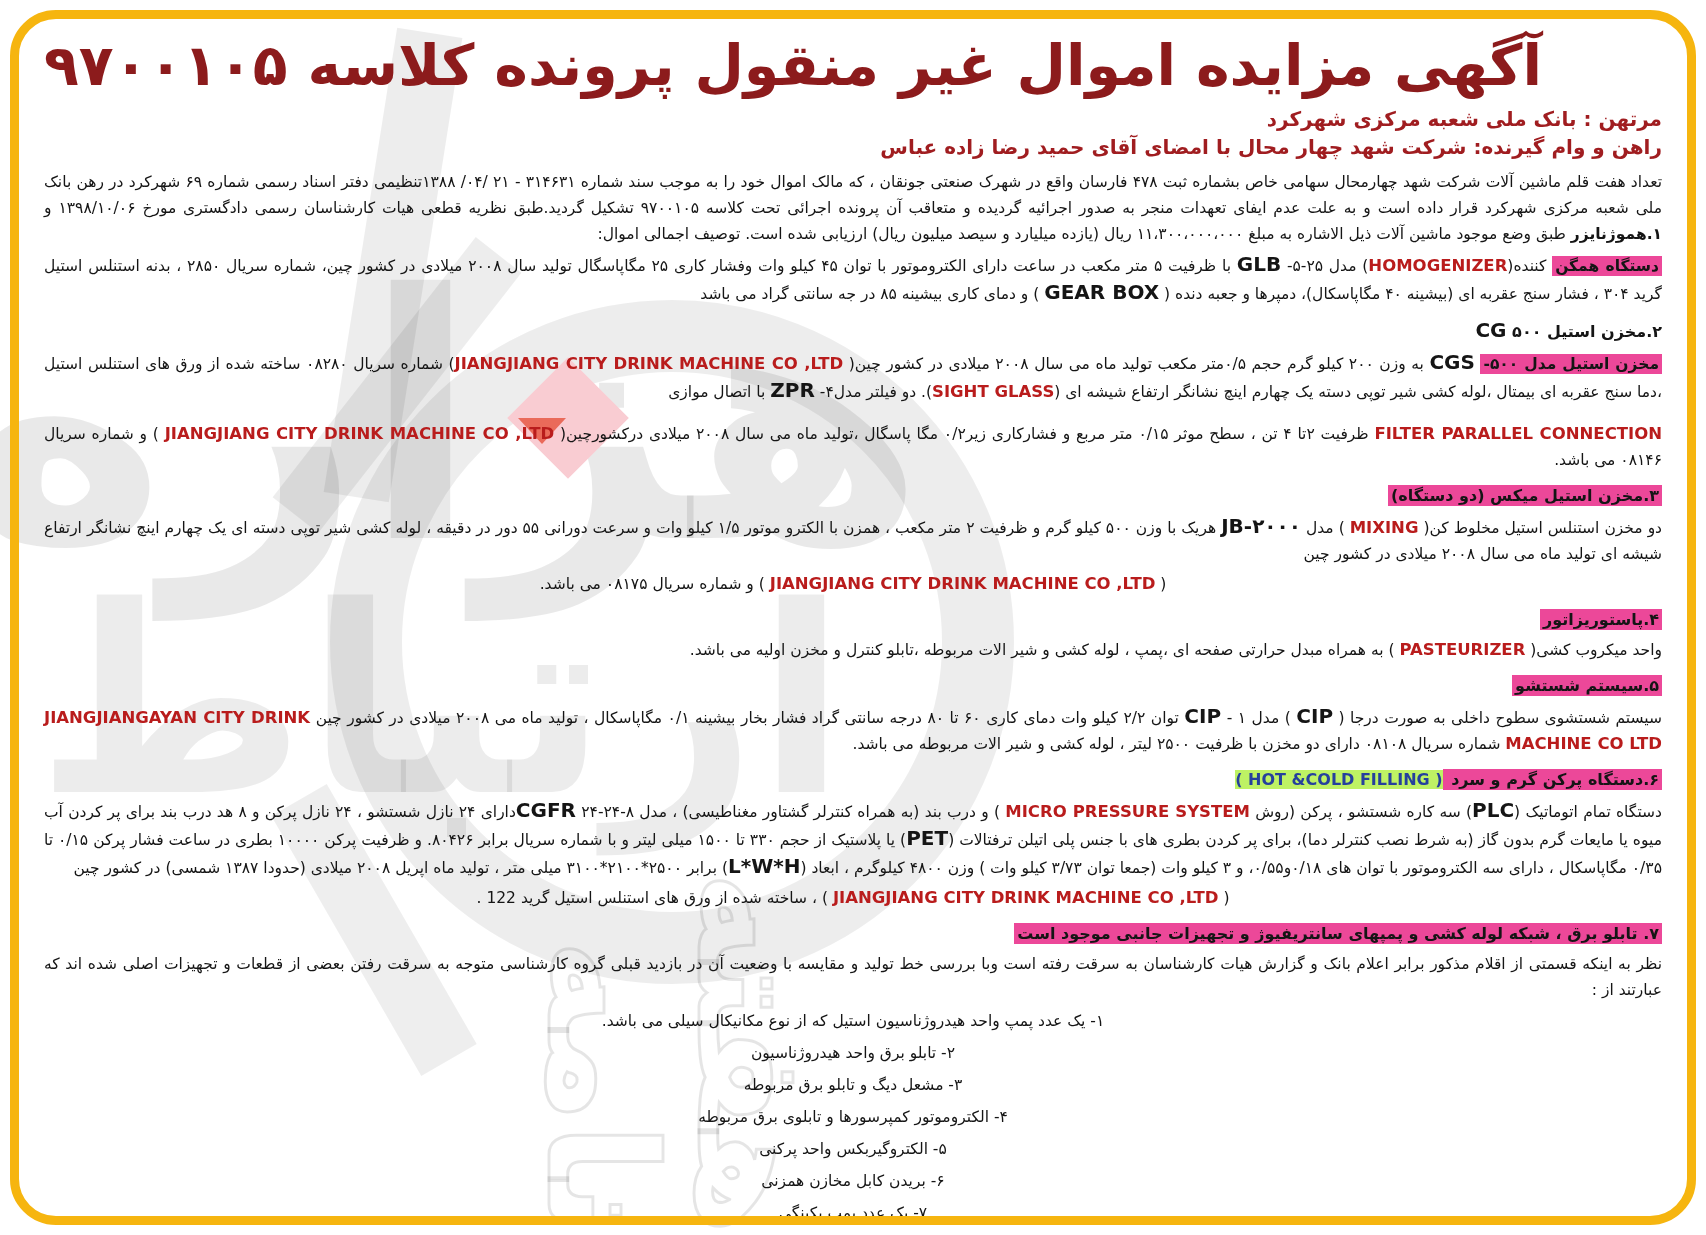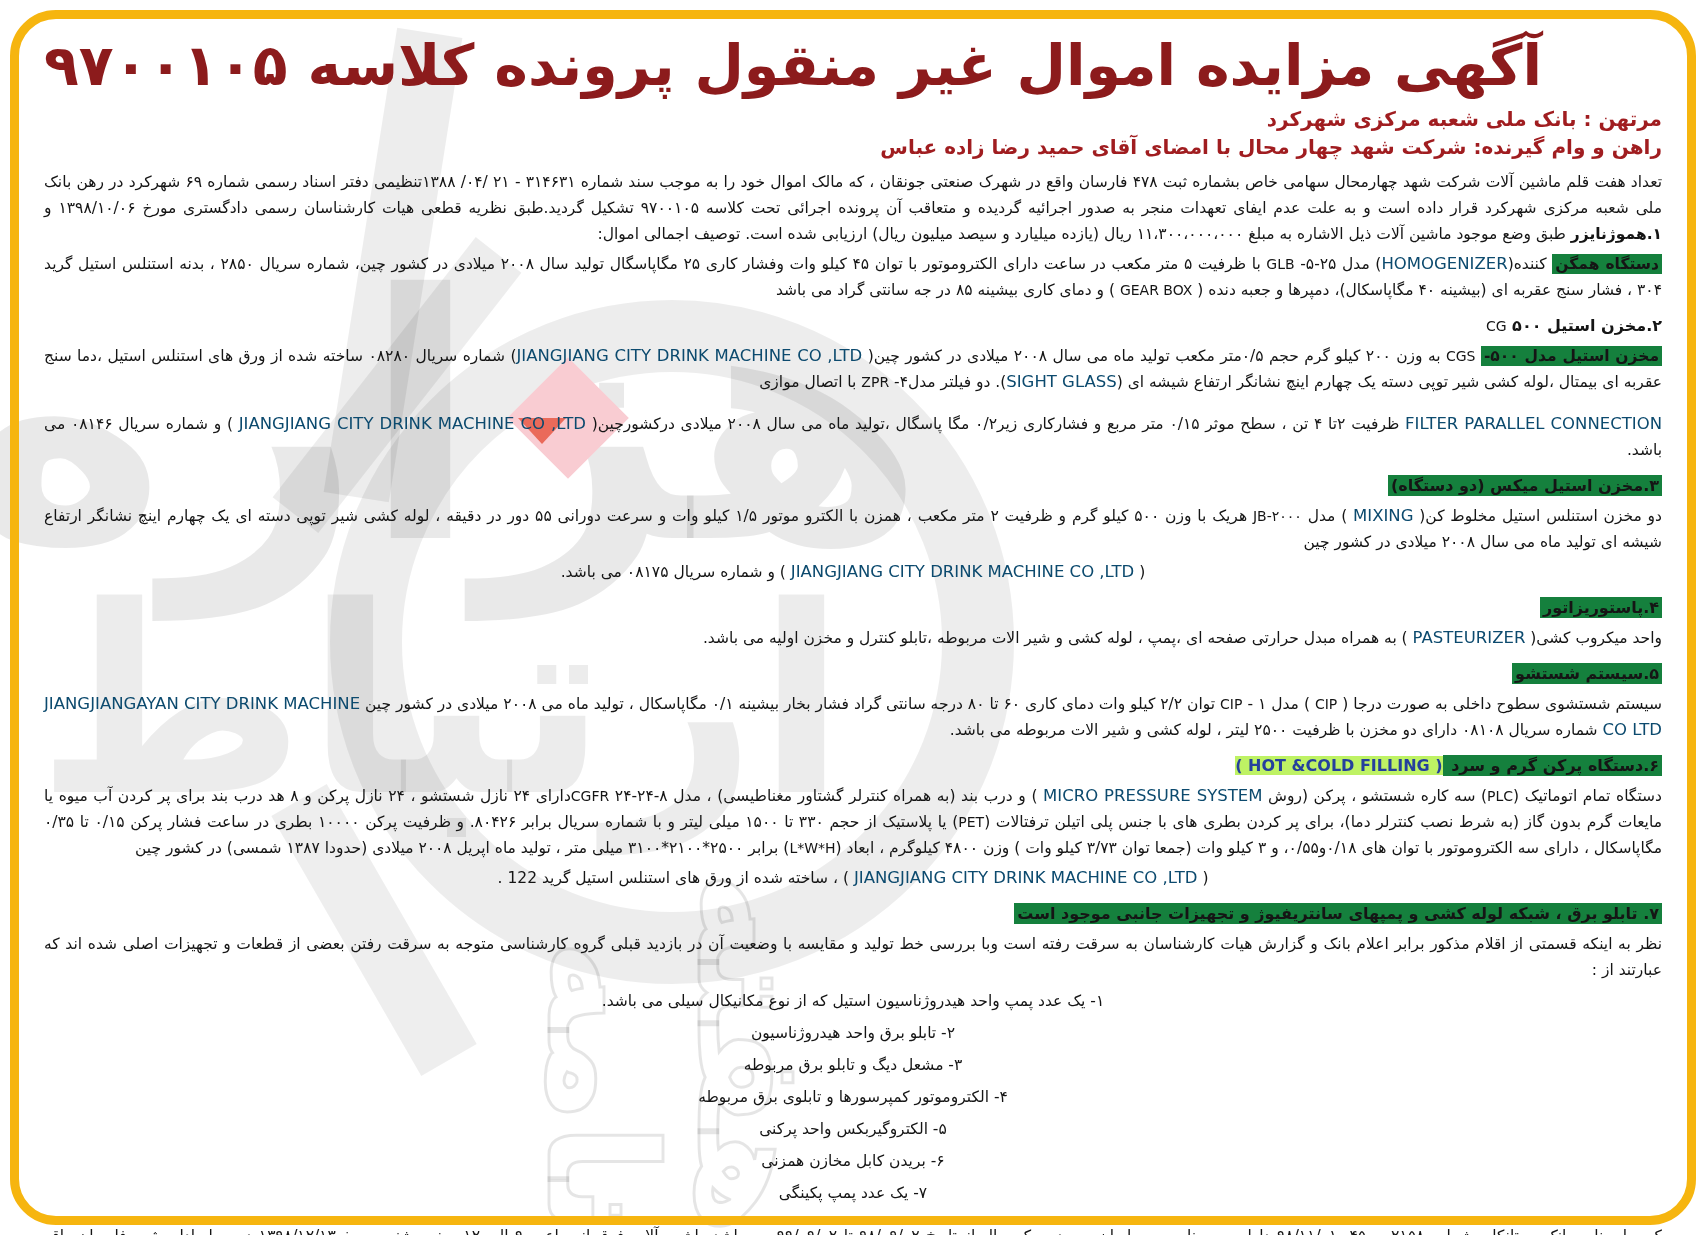--- a/index.html
+++ b/index.html
@@ -58,24 +58,24 @@
     line-height:26px;
   }
   .block{margin:0 0 4px;}
   .paragraph{text-align:justify;}
   .paragraph.gap-top{margin-top:16px;}
   .heading{text-align:right;font-weight:bold;margin:10px 0 4px;font-size:16px;}
   .center-line{text-align:center;}
   .list-item{text-align:center;line-height:28px;}
   .seg-plain{}
   .seg-bold{font-weight:bold;}
-  .seg-hl{background:#15803d;font-weight:bold;padding:1px 3px;}
+  .seg-hl{background:#ec4899;font-weight:bold;padding:1px 3px;}
   .seg-hl-blue{background:#bef264;font-weight:bold;color:#25409d;font-size:16px;}
-  .seg-blue{color:#0c4a6e;font-weight:normal;font-size:16.5px;}
-  .seg-latin{font-weight:normal;font-size:14px;}
+  .seg-blue{color:#b91c1c;font-weight:bold;font-size:16.5px;}
+  .seg-latin{font-weight:bold;font-size:20px;}
 </style>
 </head>
 <body>
 
 <div class="page">
 
   <div class="wm wm-word1">هزاره</div>
   <div class="wm wm-word2">ارتباط</div>
   <div class="wm wm-outline">هفته نامه</div>
   <div class="wm wm-ring"></div>

